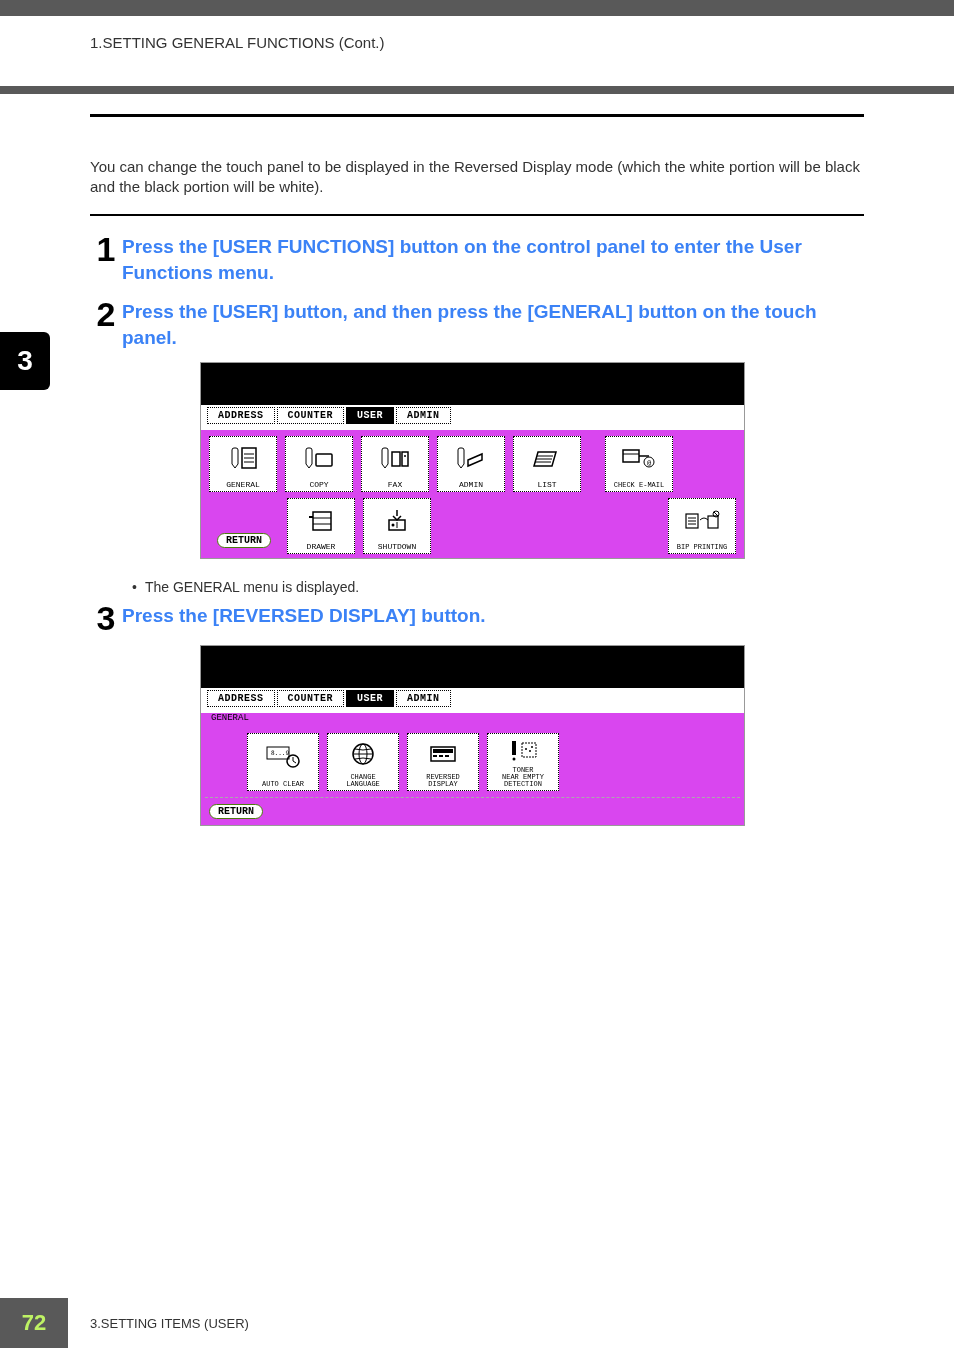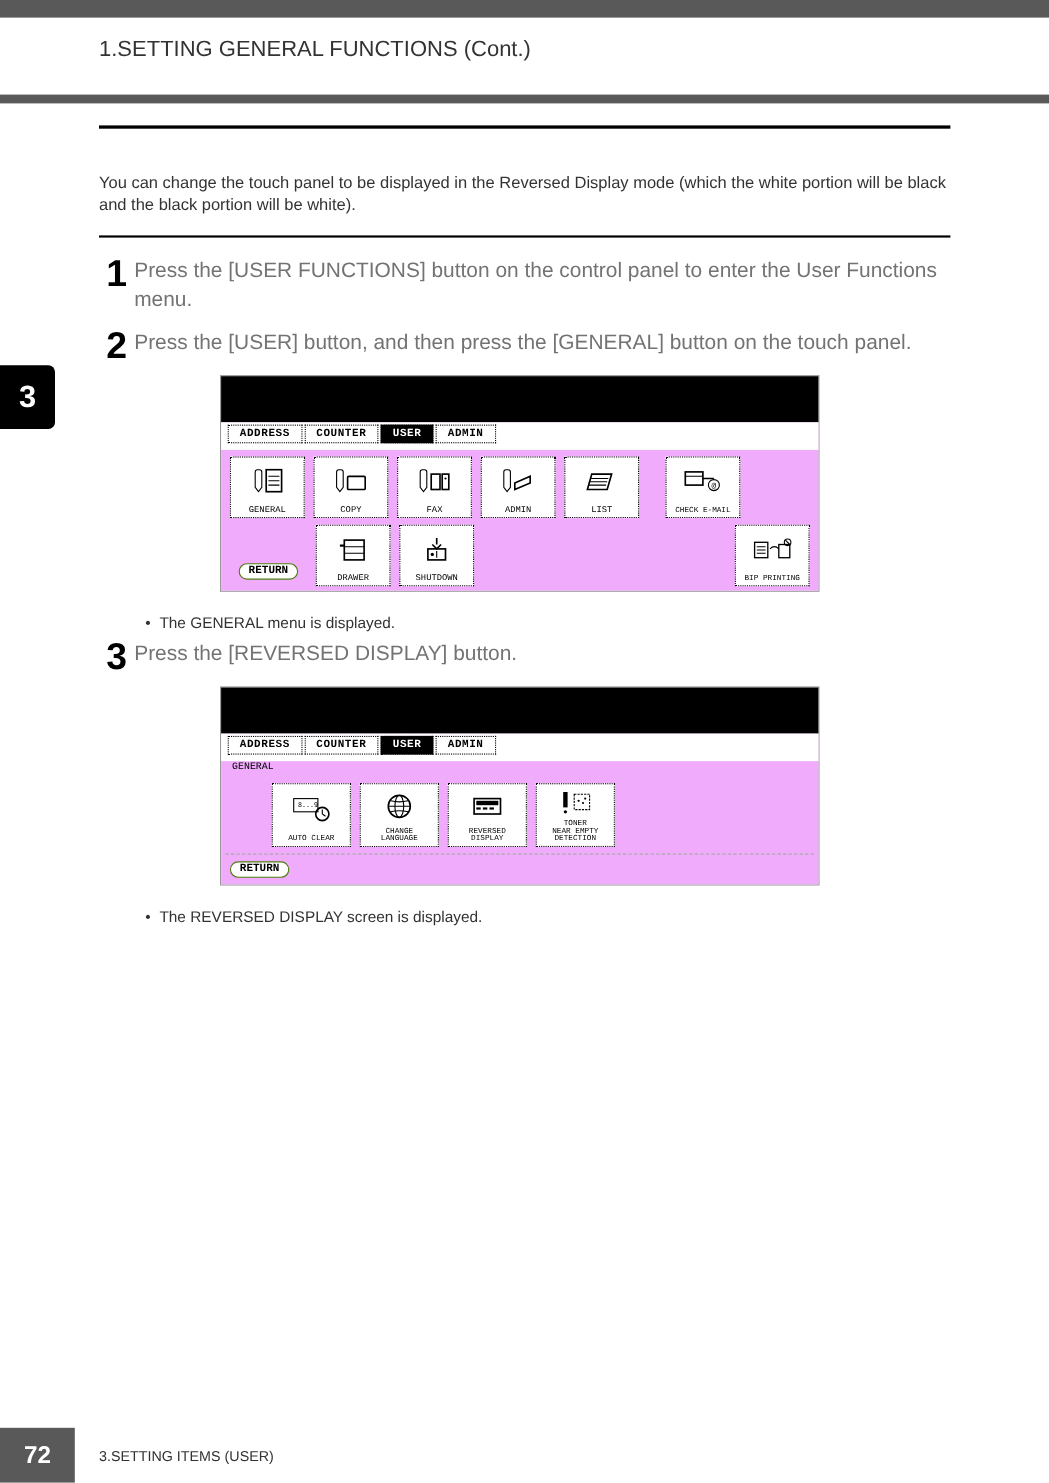--- a/index.html
+++ b/index.html
@@ -17,21 +17,21 @@
     .top-gray-bar {
       background: #595959;
       height: 16px;
       width: 100%;
     }
     .header-area {
       padding: 18px 0 0 90px;
       height: 70px;
     }
     .header-text {
-      font-size: 20px;
+      font-size: 15px;
       color: #333;
     }
     .mid-gray-bar {
       background: #595959;
       height: 8px;
       width: 100%;
     }
     .content {
       padding: 20px 90px 0 90px;
     }
@@ -68,22 +68,22 @@
       font-size: 34px;
       font-weight: bold;
       color: #000;
       width: 32px;
       flex-shrink: 0;
       line-height: 1;
       text-align: center;
     }
     .step-text {
       font-size: 19px;
-      font-weight: normal;
-      color: #737373;
+      font-weight: bold;
+      color: #3b82f6;
       line-height: 1.4;
       padding-top: 2px;
     }
     .side-tab {
       position: absolute;
       left: 0;
       top: 332px;
       width: 50px;
       height: 58px;
       background: #000;
@@ -98,21 +98,21 @@
     .screenshot-outer {
       margin: 10px 0 8px 110px;
       width: 545px;
       border: 1px solid #999;
     }
     .screenshot-top-black {
       background: #000;
       height: 42px;
     }
     .screenshot-body {
-      background: #f0abfc;
+      background: #d946ef;
       padding: 0;
     }
     .tab-row {
       display: flex;
       gap: 2px;
       padding: 2px 6px 6px 6px;
       background: #fff;
     }
     .ui-tab {
       border: 1px dotted #000;
@@ -198,21 +198,21 @@
       position: absolute;
       bottom: 0;
       left: 0;
       width: 100%;
       height: 50px;
       display: flex;
       align-items: center;
     }
     .page-num-box {
       background: #595959;
-      color: #ffffff;
+      color: #bef264;
       width: 68px;
       height: 50px;
       display: flex;
       align-items: center;
       justify-content: center;
       font-size: 22px;
       font-weight: bold;
     }
     .footer-text {
       font-size: 13px;
@@ -459,20 +459,19 @@
           <span class="ui-button-label" style="white-space:pre-line">TONER
 NEAR EMPTY
 DETECTION</span>
         </div>
       </div>
       <hr class="hr-dashed">
       <div class="return-btn">RETURN</div>
     </div>
   </div>
 
-  <div class="bullet-note">The REVERSED DISPLAY screen is displayed.</div>
 
 </div>
 
 <div class="footer">
   <div class="page-num-box">72</div>
   <span class="footer-text">3.SETTING ITEMS (USER)</span>
 </div>
 
 </body></html>

